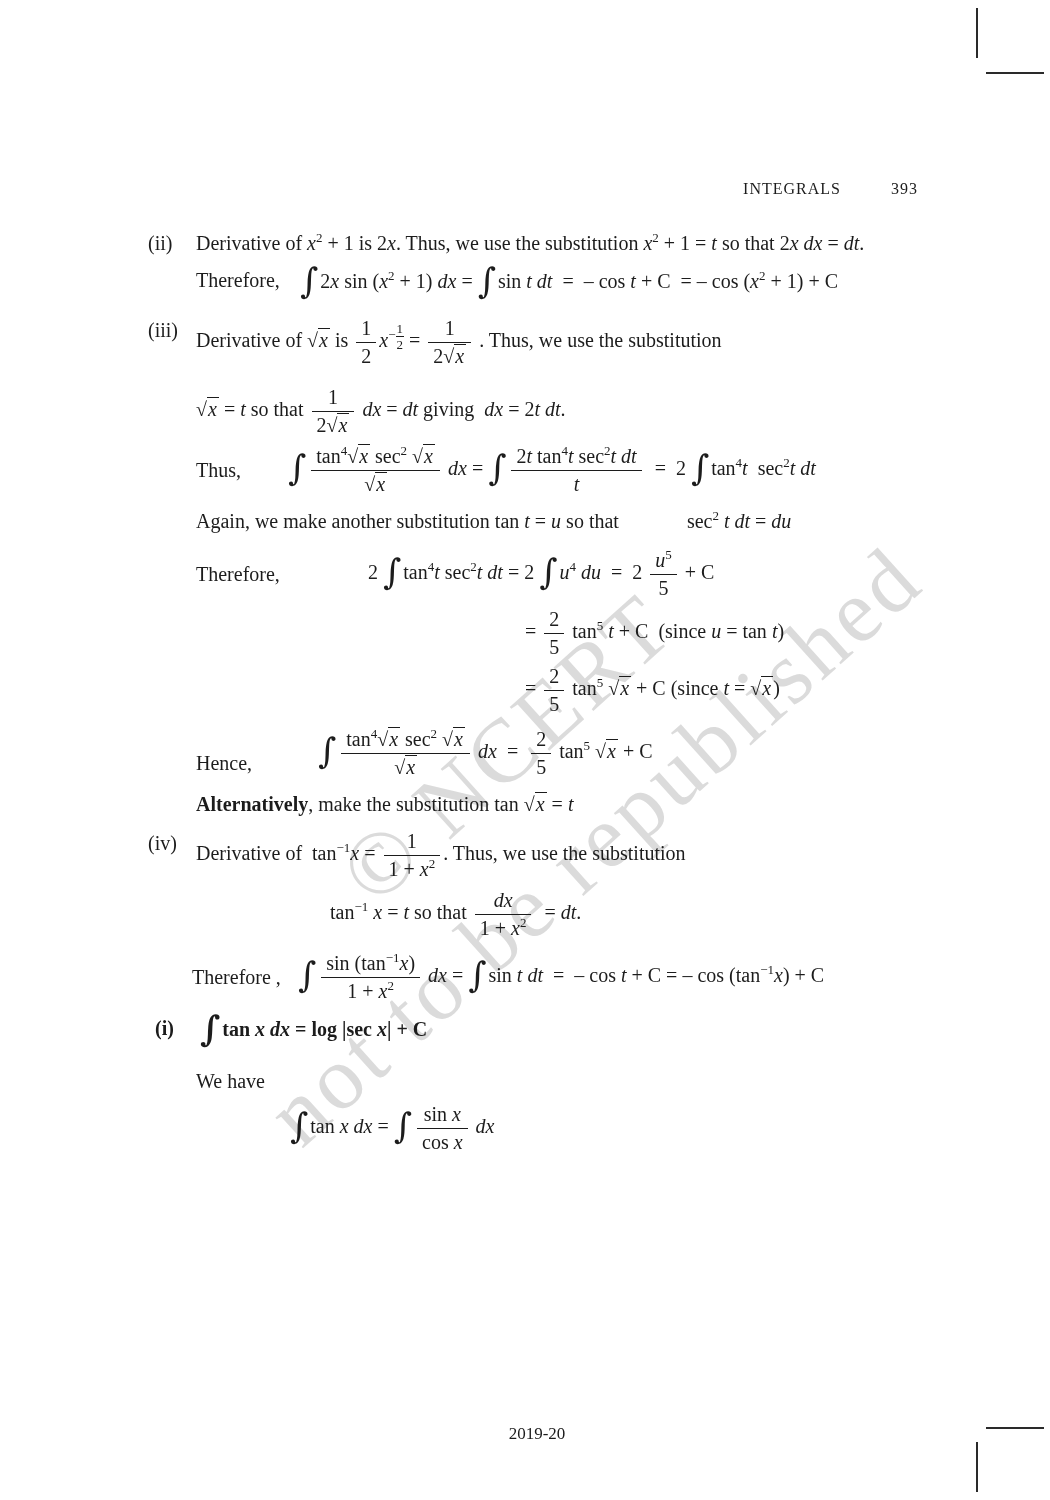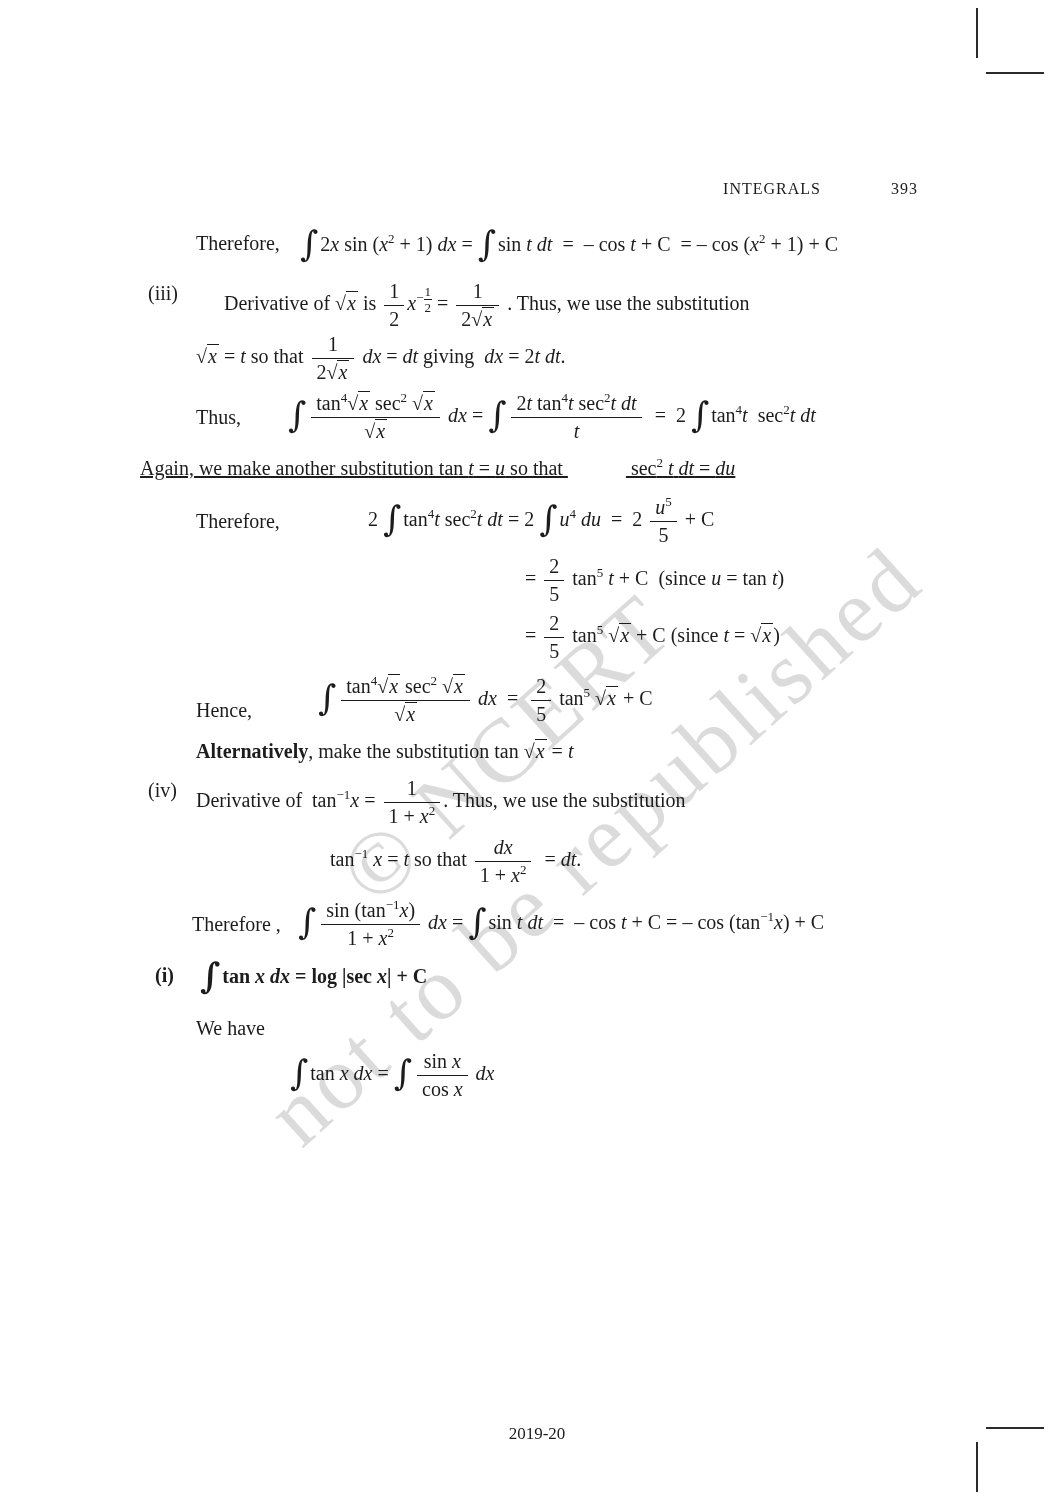--- a/index.html
+++ b/index.html
@@ -4,21 +4,21 @@
 <style>
   html,body { margin:0; padding:0; background:#e8e8e8; }
   .page {
     position:relative; width:1050px; height:1500px; margin:0 auto;
     background:#ffffff; overflow:hidden;
     font-family:"Liberation Serif", serif; font-size:20px; color:#1c1c1c;
   }
   .content { position:absolute; left:140px; top:178px; width:778px; line-height:1.35; }
 
   
-  .pg-header { display:flex; justify-content:flex-end; align-items:baseline; gap:70px;
+  .pg-header { display:flex; justify-content:flex-end; align-items:baseline; gap:50px;
                font-size:16px; letter-spacing:1px; margin-bottom:30px; }
 
   
   .item { display:flex; align-items:flex-start; }
   .ilabel { width:56px; flex-shrink:0; padding-left:8px; box-sizing:border-box; }
   .mrow { display:flex; align-items:center; }
   .flabel { flex-shrink:0; }
   .formula { white-space:nowrap; }
 
   
@@ -54,25 +54,25 @@
   .crop-br-h { left:986px; top:1427px; width:58px; height:2px; }
   .crop-br-v { left:976px; top:1442px; width:2px;  height:50px; }
 
   .pg-footer { position:absolute; top:1424px; left:12px; width:100%;
                text-align:center; font-size:17px; }
 
   
   .r-ii        { margin-bottom:10px; }
   .r-ii-th     { margin-left:56px; margin-bottom:22px; }
   .r-ii-th .flabel { width:104px; }
-  .r-iii       { margin-bottom:2px;gap:28px; }
+  .r-iii       { margin-bottom:18px; }
   .r-iii-2     { margin-left:56px; margin-bottom:8px; }
   .r-thus      { margin-left:56px; margin-bottom:12px; }
   .r-thus .flabel { width:92px; }
-  .r-again     { margin-bottom:14px;text-decoration:underline; }
+  .r-again     { margin-left:56px; margin-bottom:14px; }
   .r-th3       { margin-left:56px; margin-bottom:8px; }
   .r-th3 .flabel { width:172px; }
   .r-eq2       { margin-left:385px; margin-bottom:6px; }
   .r-eq3       { margin-left:385px; margin-bottom:12px; }
   .r-hence     { margin-left:56px; margin-bottom:12px; }
   .r-hence .flabel { width:122px;margin-top:20px; }
   .r-alt       { margin-left:56px; margin-bottom:12px; }
   .r-iv        { margin-bottom:8px; }
   .r-iv-2      { margin-left:190px; margin-bottom:12px; }
   .r-th4       { margin-left:52px; margin-bottom:12px; }
@@ -97,20 +97,24 @@
     <div class="wm2">not to be republished</div>
   </div>
 
   <div class="content">
 
     <div class="pg-header">
       <span>INTEGRALS</span>
       <span>393</span>
     </div>
 
+    <div class="item r-ii">
+      <span class="ilabel">(ii)</span>
+      <div class="itext">Derivative of <i>x</i><sup>2</sup> + 1 is 2<i>x</i>. Thus, we use the substitution <i>x</i><sup>2</sup> + 1 = <i>t</i> so that 2<i>x</i> <i>dx</i> = <i>dt</i>.</div>
+    </div>
     <div class="mrow r-ii-th">
       <span class="flabel">Therefore,</span>
       <span class="formula"><span class="int">∫</span>2<i>x</i> sin (<i>x</i><sup>2</sup> + 1) <i>dx</i> = <span class="int">∫</span>sin <i>t</i> <i>dt</i> &nbsp;=&nbsp; – cos <i>t</i> + C &nbsp;= – cos (<i>x</i><sup>2</sup> + 1) + C</span>
     </div>
 
     <div class="item r-iii">
       <span class="ilabel">(iii)</span>
       <div class="itext">Derivative of <span class="sqrt"><span class="rad"><i>x</i></span></span> is <span class="frac">
             <span class="num">1</span>
             <span class="den">2</span>

